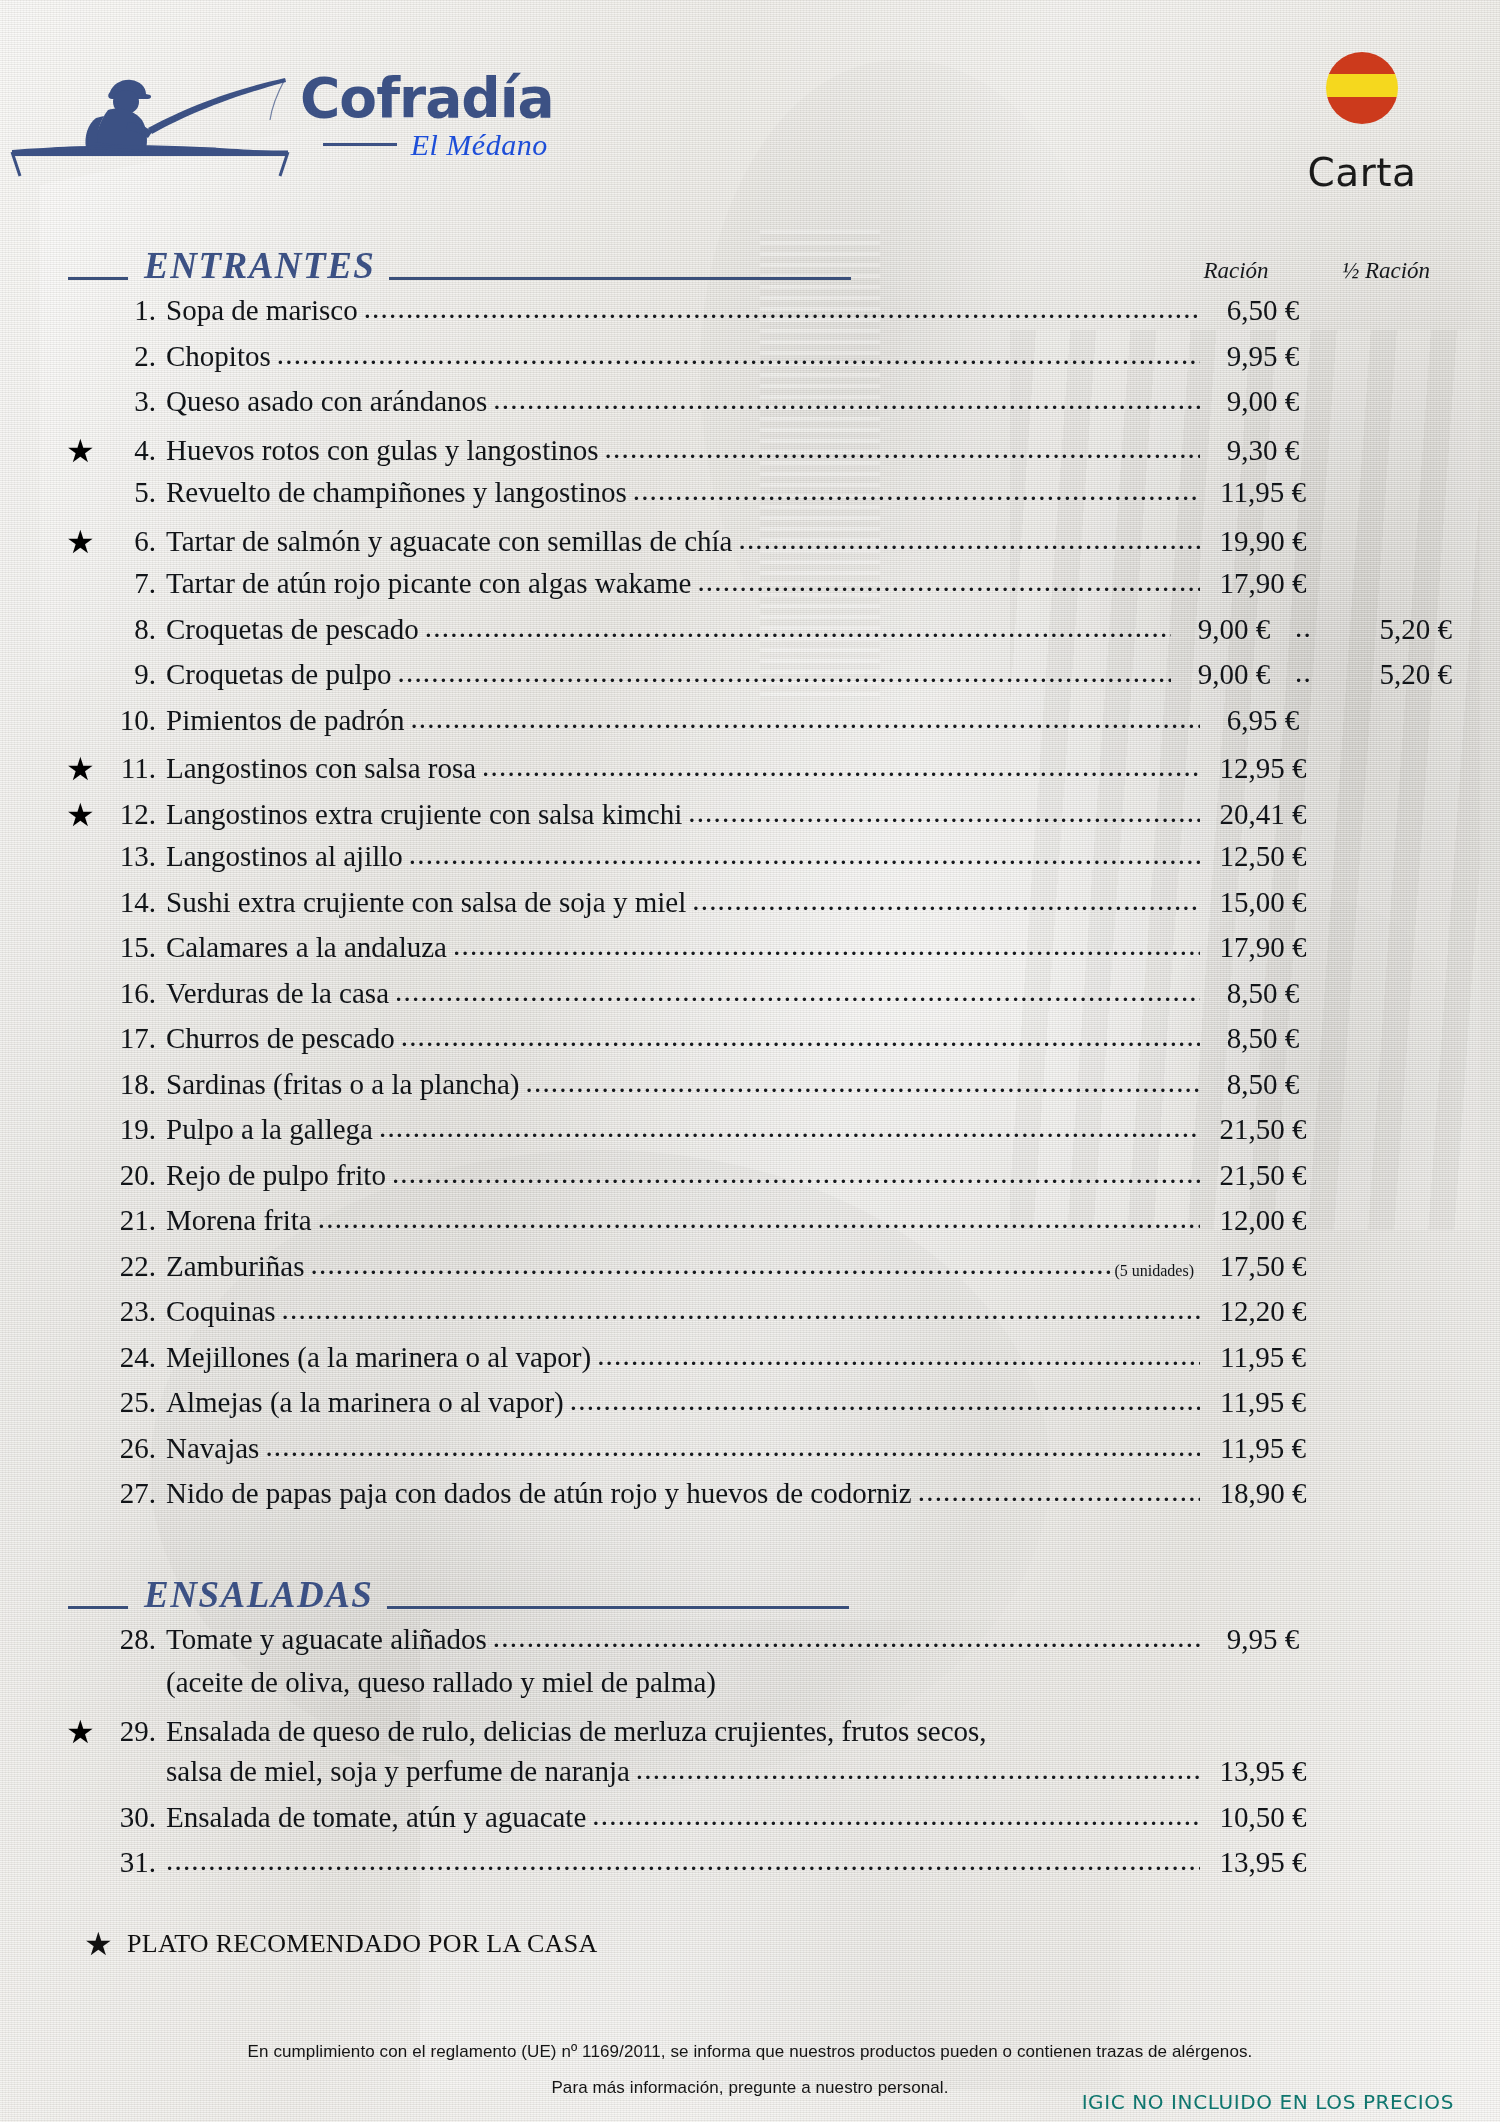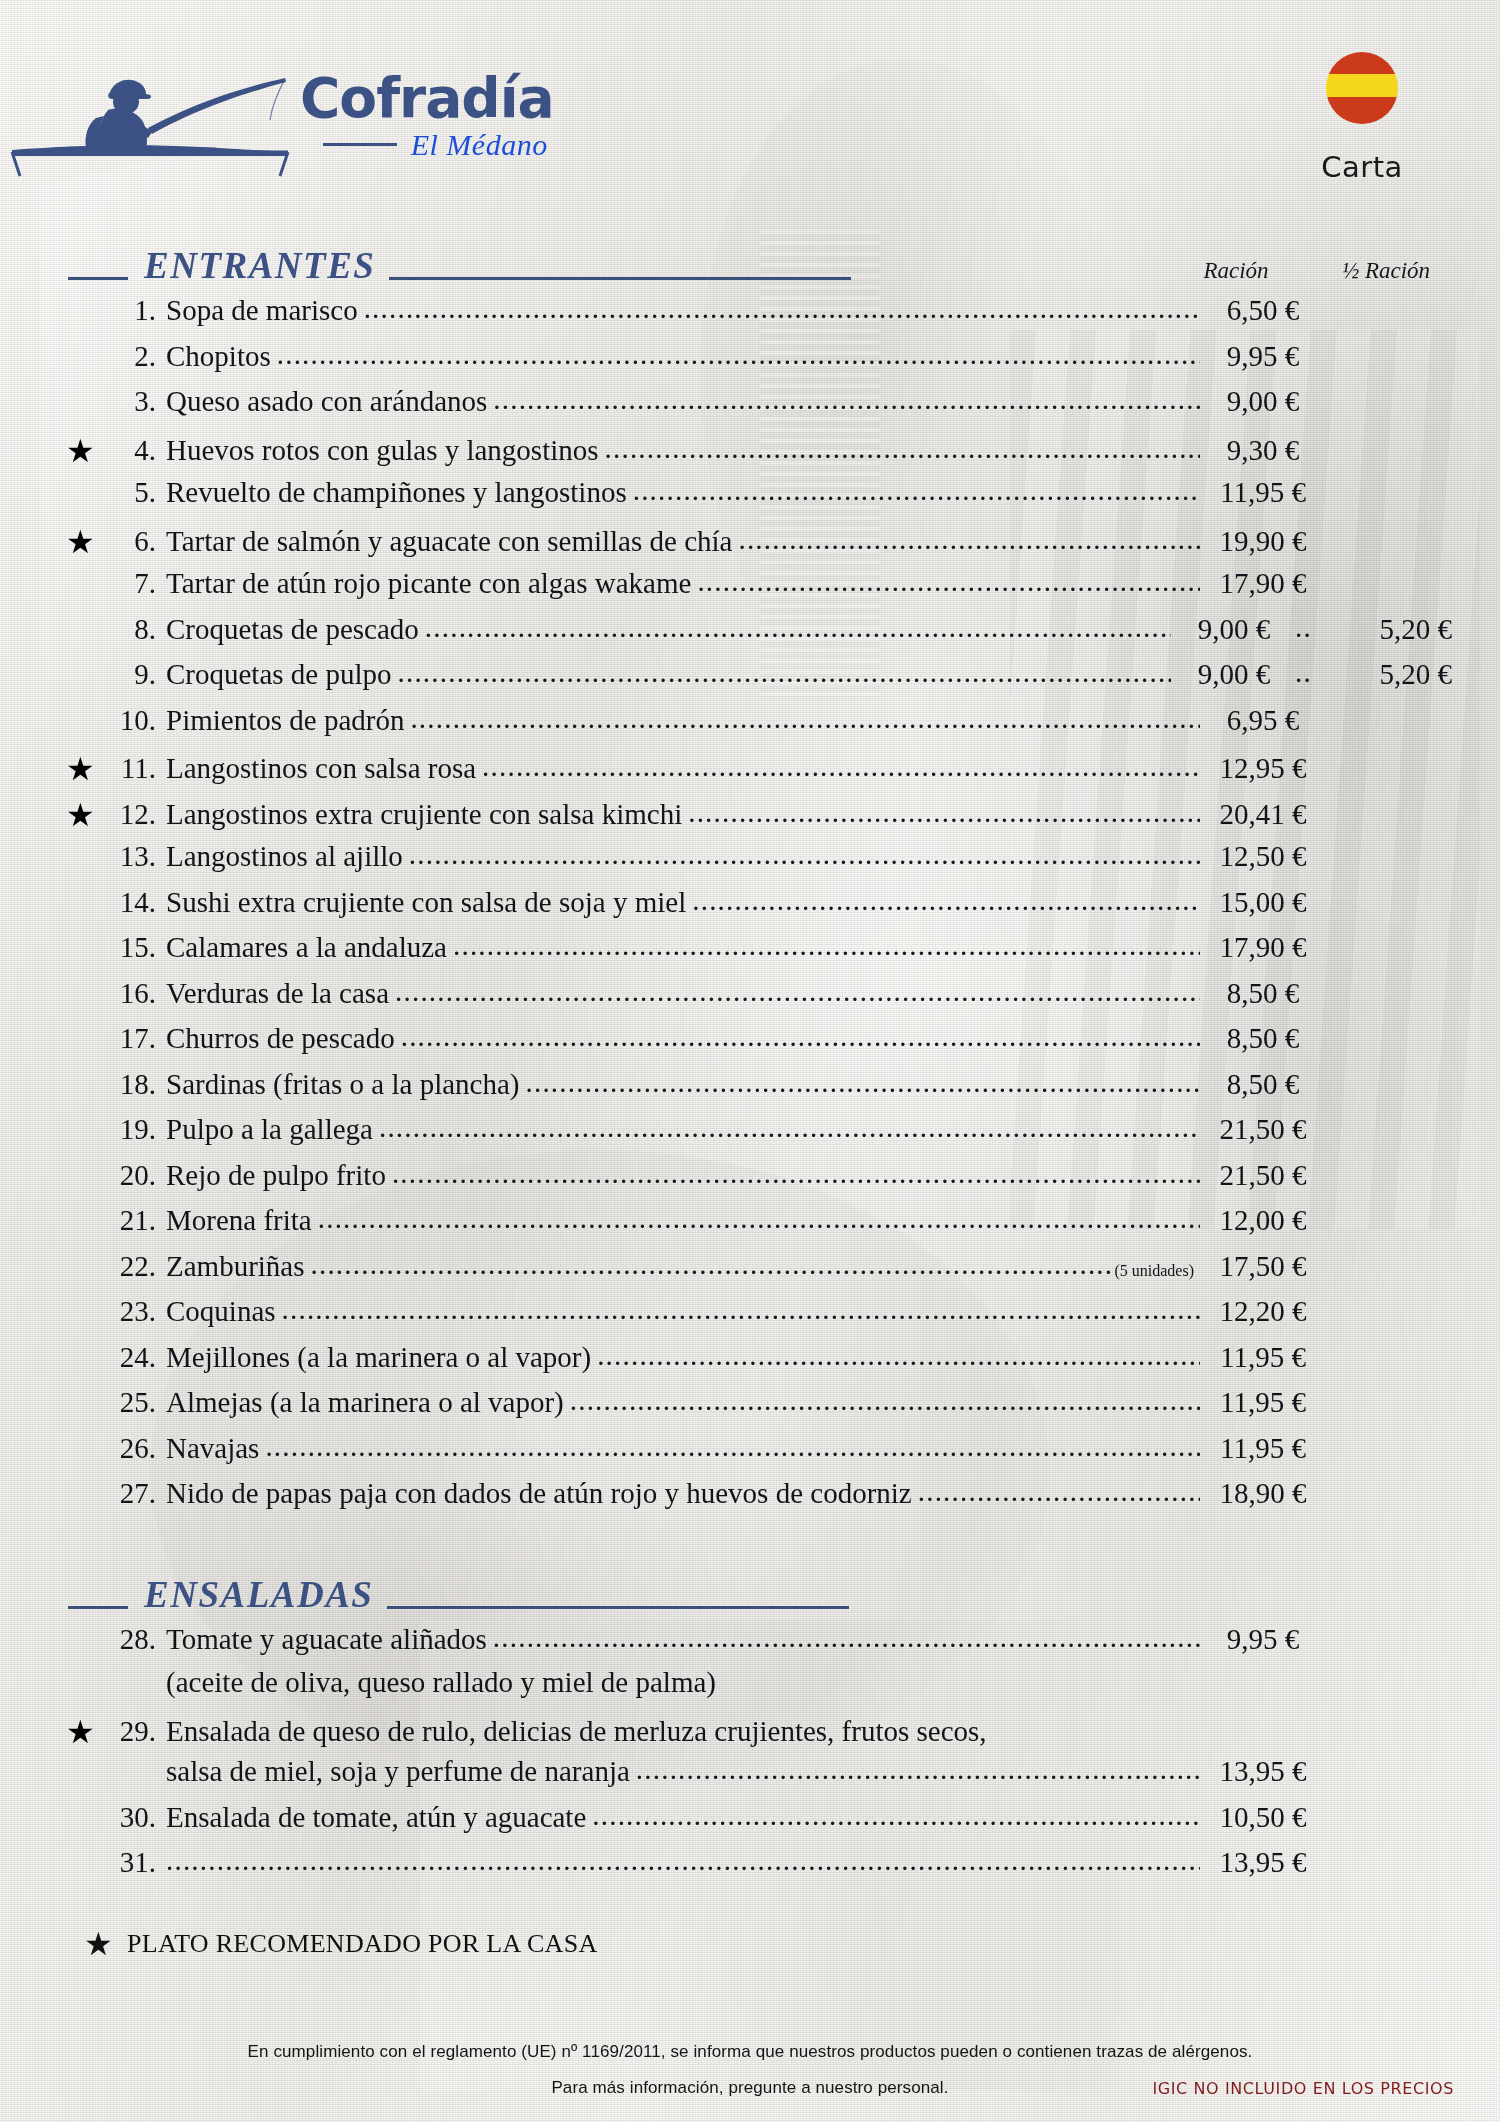--- a/index.html
+++ b/index.html
@@ -87,21 +87,21 @@
     width: 72px; height: 72px; border-radius: 50%;
     margin: 0 auto;
     background: linear-gradient(to bottom,
        #cc3a1c 0%, #cc3a1c 30%,
        #f5d81e 30%, #f5d81e 62%,
        #cc3a1c 62%, #cc3a1c 100%);
   }
   .carta-label {
     margin-top: 26px;
     font-family: "DejaVu Sans", sans-serif;
-    font-size: 29px;
+    font-size: 39px;
     color: #1a1a1a;
     letter-spacing: 0.5px;
   }
 
   
   .section-head {
     position: relative;
     height: 54px;
     margin: 0 48px 0 68px;
     display: flex;
@@ -234,25 +234,25 @@
     font-family: "Liberation Sans", sans-serif;
   }
   .foot-line {
     font-size: 17px;
     color: #141414;
     margin-bottom: 16px;
     letter-spacing: 0.1px;
   }
   .igic {
     position: absolute;
-    right: 46px; bottom: 24px;
+    right: 46px; bottom: 8px;
     font-family: "DejaVu Sans", sans-serif;
-    font-size: 16px;
+    font-size: 20px;
     letter-spacing: 0.6px;
-    color: #7f1d1d;
+    color: #0f766e;
   }
 </style>
 </head>
 <body>
 
 <div class="page">
   <div class="ghost g1"></div>
   <div class="ghost g2"></div>
   <div class="ghost g3"></div>
   <div class="ghost g4"></div>

